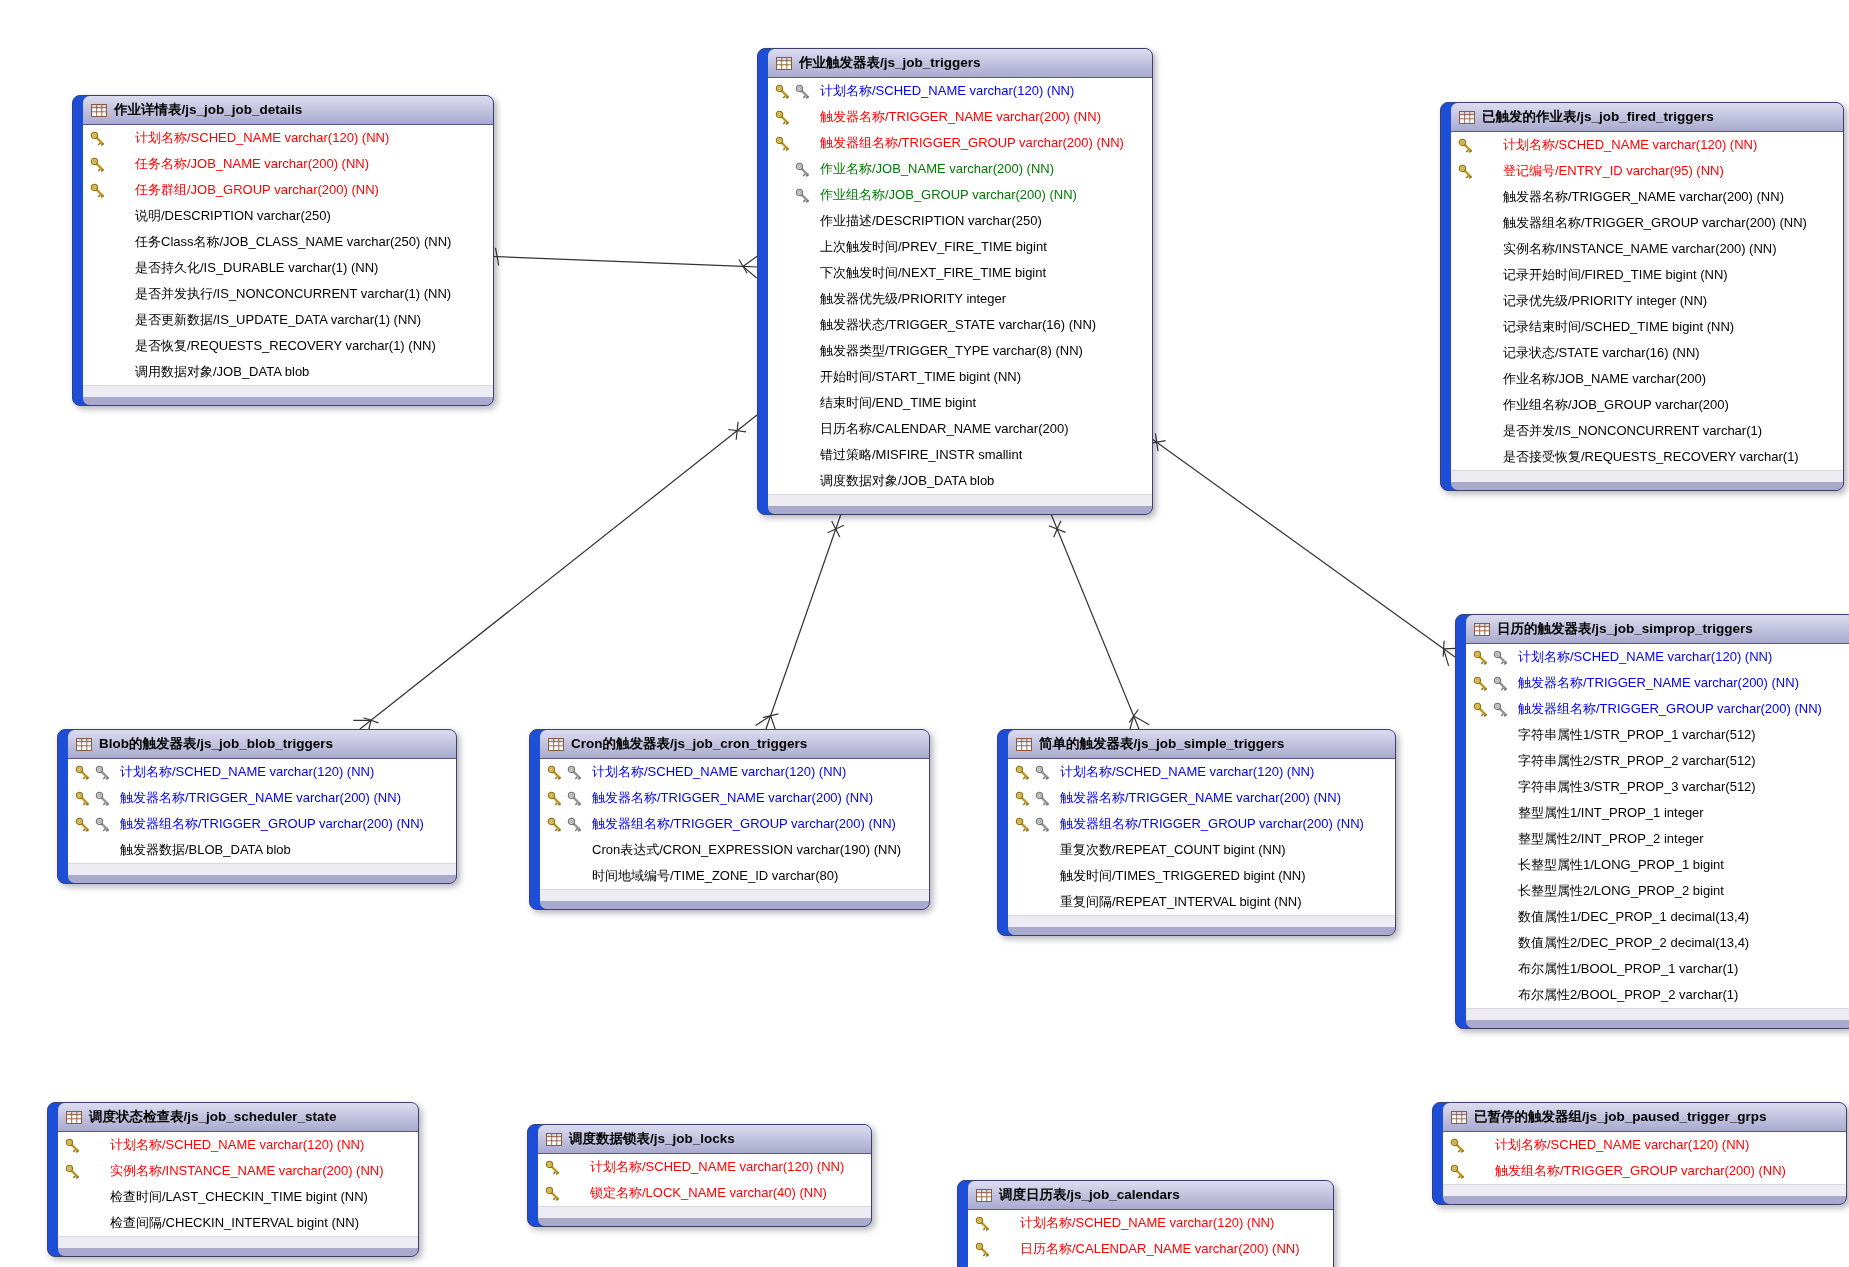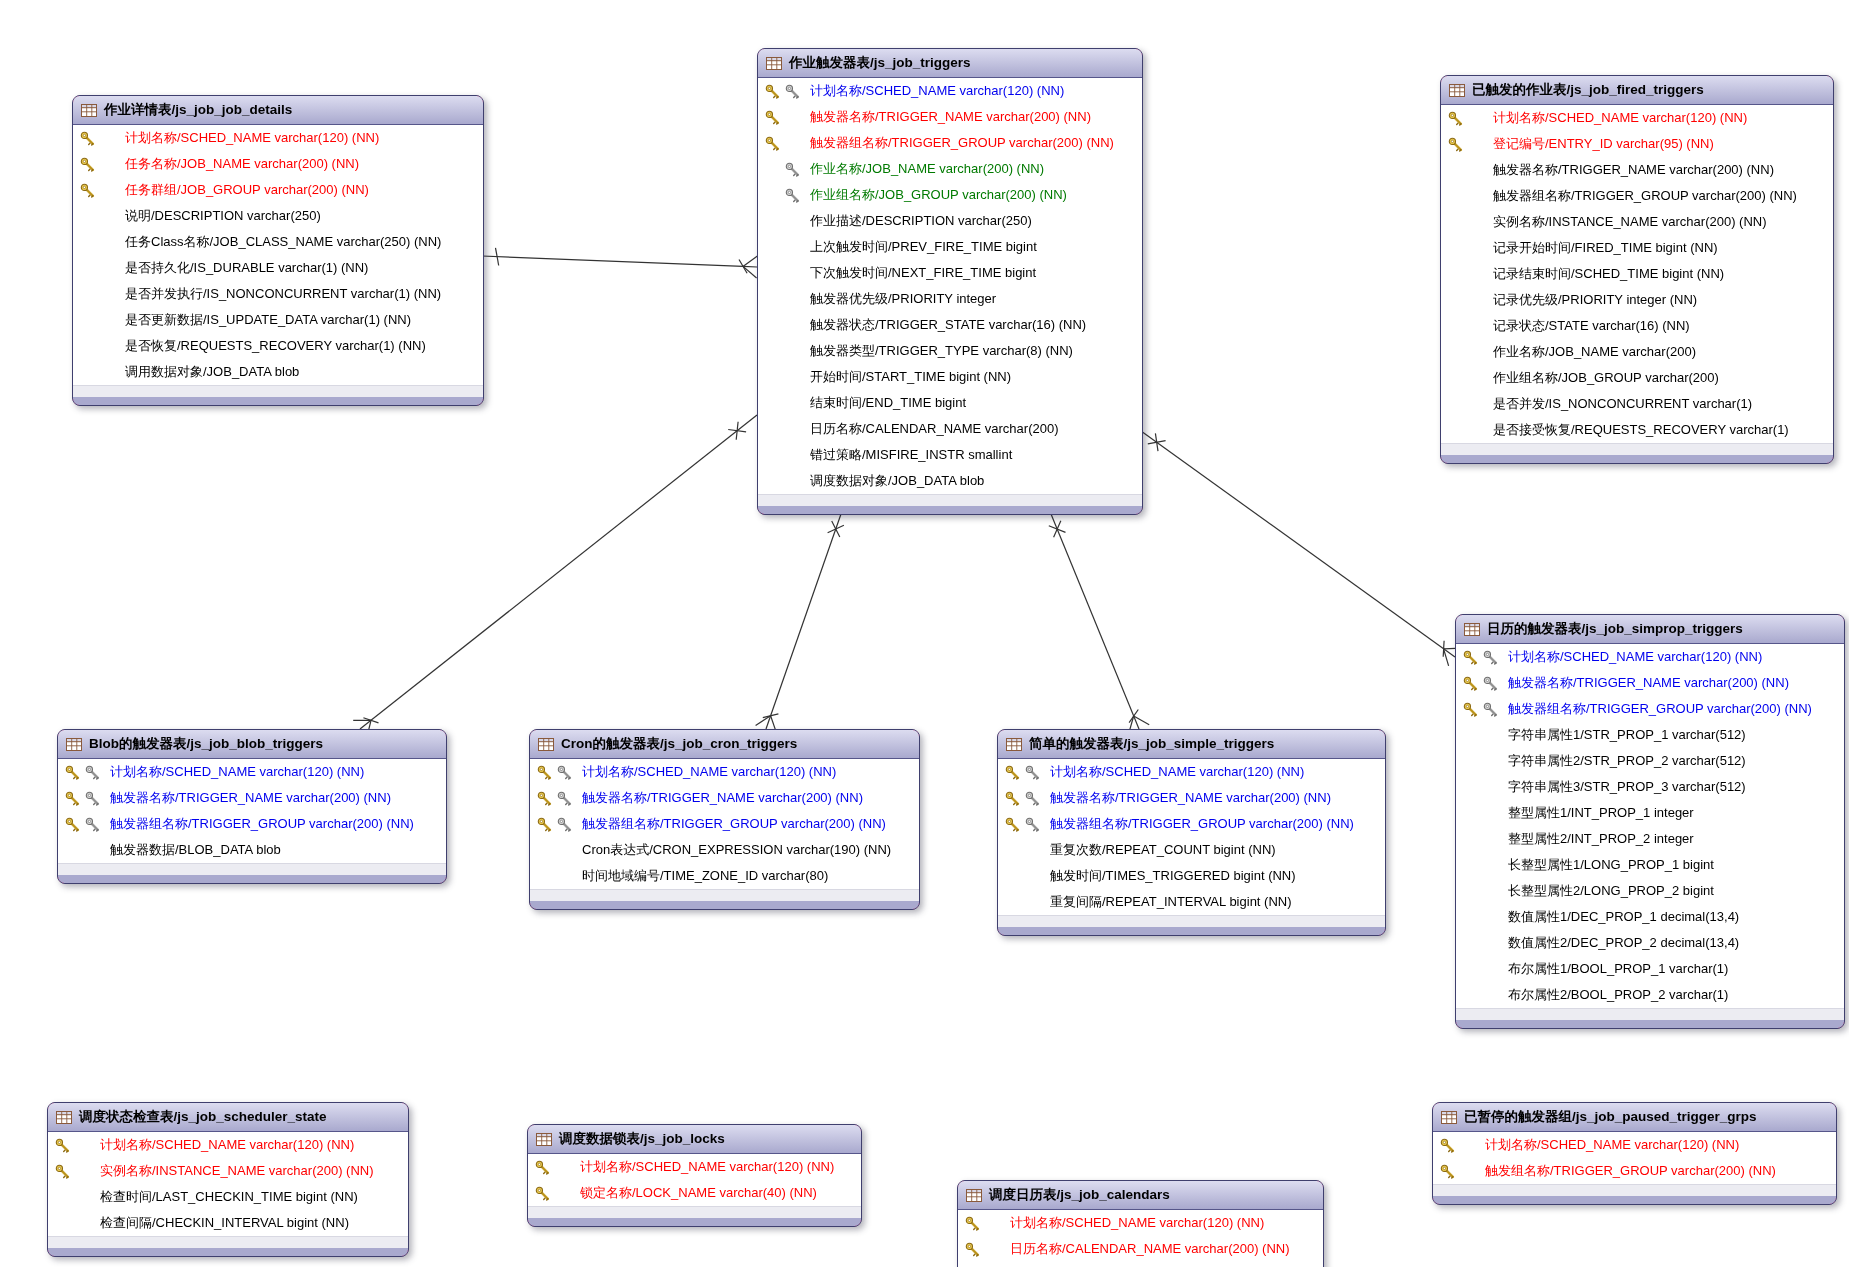--- a/index.html
+++ b/index.html
@@ -1,20 +1,20 @@
 <!DOCTYPE html>
 <html><head>
 <meta charset="utf-8">
 <style>
   html,body{margin:0;padding:0;background:#fff;}
   #canvas{position:relative;width:1849px;height:1267px;background:#fff;overflow:hidden;
           font-family:"Liberation Sans","DejaVu Sans",sans-serif;}
   #rel-layer{position:absolute;left:0;top:0;width:1849px;height:1267px;z-index:1;}
   .db-table{position:absolute;z-index:2;border:1.5px solid #3F3F6E;border-radius:8px;
-            background:#be185d;box-shadow:3px 3px 6px rgba(40,40,60,.35);}
+            background:#1d4ed8;box-shadow:3px 3px 6px rgba(40,40,60,.35);padding-left:10px;}
   .thead{height:28px;display:flex;align-items:center;gap:7px;padding:0 8px;
          background:linear-gradient(#DCDCF0,#A9A9CE);border-bottom:1px solid #56568a;
          border-radius:6.5px 6.5px 0 0;}
   .thead .ttl{font-size:13.5px;font-weight:bold;color:#000;white-space:nowrap;}
   .tbody{background:#fff;}
   .frow{height:26px;display:flex;align-items:center;white-space:nowrap;position:relative;}
   .kslot{position:absolute;top:5.5px;width:15px;height:15px;}
   .k1{left:7px;} .k2{left:27px;}
   .ftxt{margin-left:52px;font-size:13px;color:#000;}
   .c-pk{color:#F00;} .c-pkfk{color:#0000EE;} .c-fk{color:#007A00;} .c-n{color:#000;}
@@ -281,21 +281,21 @@
   </div>
         <div class="frow">
     <span class="kslot k1"></span>
     <span class="kslot k2"></span>
     <span class="ftxt c-n">调度数据对象/JOB_DATA blob</span>
   </div>
       </div>
     <div class="tfoot"></div>
     <div class="tband"></div>
   </div>
-    <div class="db-table" style="left: 1440px; top: 75px; width: 392px;">
+    <div class="db-table" style="left: 1440px; top: 102px; width: 392px;">
     <div class="thead">
       <svg class="tbl-icon" width="16" height="13" viewBox="0 0 16 13">
         <rect x="0.5" y="0.5" width="15" height="12" fill="#fff" stroke="#8a5a3c" stroke-width="1"></rect>
         <rect x="0.5" y="0.5" width="15" height="3.2" fill="#d9d9e8" stroke="#8a5a3c" stroke-width="1"></rect>
         <line x1="5.7" y1="0.5" x2="5.7" y2="12.5" stroke="#8a5a3c" stroke-width="0.9"></line>
         <line x1="10.8" y1="0.5" x2="10.8" y2="12.5" stroke="#8a5a3c" stroke-width="0.9"></line>
         <line x1="0.5" y1="7.8" x2="15.5" y2="7.8" stroke="#8a5a3c" stroke-width="0.9"></line>
       </svg>
       <span class="ttl">已触发的作业表/js_job_fired_triggers</span>
     </div>
@@ -338,26 +338,26 @@
     <span class="ftxt c-n">实例名称/INSTANCE_NAME varchar(200) (NN)</span>
   </div>
         <div class="frow">
     <span class="kslot k1"></span>
     <span class="kslot k2"></span>
     <span class="ftxt c-n">记录开始时间/FIRED_TIME bigint (NN)</span>
   </div>
         <div class="frow">
     <span class="kslot k1"></span>
     <span class="kslot k2"></span>
+    <span class="ftxt c-n">记录优先级/PRIORITY integer (NN)</span>
+  </div>
+        <div class="frow">
+    <span class="kslot k1"></span>
+    <span class="kslot k2"></span>
     <span class="ftxt c-n">记录结束时间/SCHED_TIME bigint (NN)</span>
-  </div>
-        <div class="frow">
-    <span class="kslot k1"></span>
-    <span class="kslot k2"></span>
-    <span class="ftxt c-n">记录优先级/PRIORITY integer (NN)</span>
   </div>
         <div class="frow">
     <span class="kslot k1"></span>
     <span class="kslot k2"></span>
     <span class="ftxt c-n">记录状态/STATE varchar(16) (NN)</span>
   </div>
         <div class="frow">
     <span class="kslot k1"></span>
     <span class="kslot k2"></span>
     <span class="ftxt c-n">作业名称/JOB_NAME varchar(200)</span>

